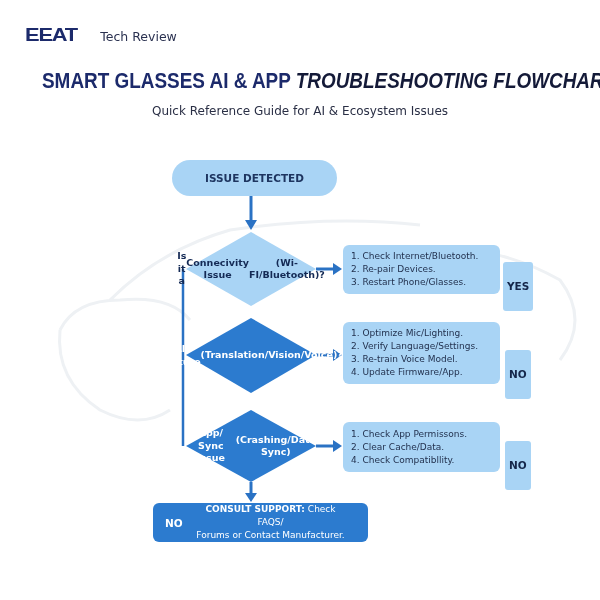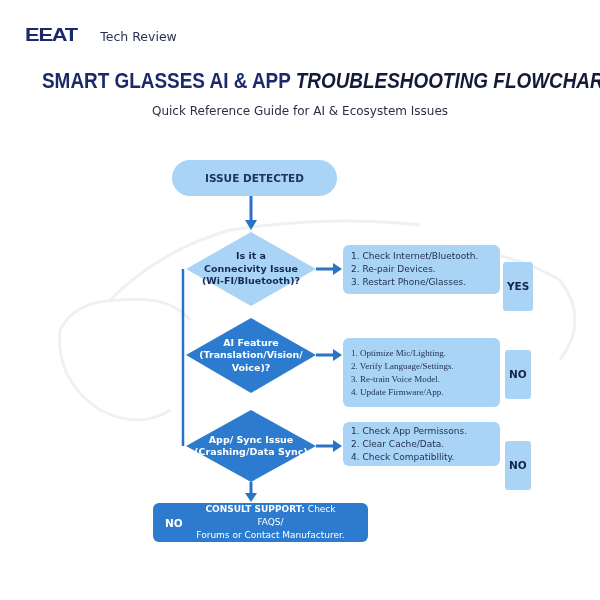--- a/index.html
+++ b/index.html
@@ -11,28 +11,28 @@
   }
   .abs { position: absolute; }
   .logo { left: 25px; top: 24px; display: flex; align-items: baseline; gap: 24px; }
   .logo-mark { font-family: "Liberation Sans", sans-serif; font-weight: 900; font-size: 19px; color: #1c2a6b; letter-spacing: -1px; transform: scaleX(1.15); transform-origin: left; display: inline-block; margin-right: 6px; }
   .logo-text { font-family: "DejaVu Sans", sans-serif; font-size: 12.5px; color: #2a3150; }
   .title { left: 0; width: 600px; top: 68px; text-align: center; font-family: "Liberation Sans", sans-serif; font-weight: 700; font-size: 22px; color: #1c2a6b; letter-spacing: 0px; transform: scaleX(0.86); transform-origin: center; white-space: nowrap; }
   .title em { font-style: italic; color: #141a38; }
   .subtitle { left: 0; width: 600px; top: 104px; text-align: center; font-family: "DejaVu Sans", sans-serif; font-size: 12px; color: #2a2f45; }
   svg.flow { position: absolute; left: 0; top: 0; }
   .pill-text { left: 172px; top: 160px; width: 165px; height: 36px; display: flex; align-items: center; justify-content: center; font-family: "DejaVu Sans", sans-serif; font-weight: 700; font-size: 10.5px; color: #1e3560; }
-  .dtext { display: flex; flex-direction: column; align-items: center; justify-content: center; text-align: center; font-family: "DejaVu Sans", sans-serif; font-size: 9.5px; line-height: 12.5px; }
+  .dtext { display: flex; flex-direction: row; align-items: center; justify-content: center; text-align: center; font-family: "DejaVu Sans", sans-serif; font-size: 9.5px; line-height: 12.5px; }
   .d1 { left: 186px; top: 232px; width: 130px; height: 74px; color: #142a55; font-weight: 600; }
   .d2 { left: 186px; top: 318px; width: 130px; height: 75px; color: #ffffff; font-weight: 600; }
   .d3 { left: 186px; top: 410px; width: 130px; height: 72px; color: #ffffff; font-weight: 600; }
   .box { background: #a9d4f5; border-radius: 6px; font-family: "DejaVu Sans", sans-serif; font-size: 9px; line-height: 13px; color: #23324f; padding: 4px 8px; box-sizing: border-box; display: flex; flex-direction: column; justify-content: center; }
   .b1 { left: 343px; top: 245px; width: 157px; height: 49px; }
-  .b2 { left: 343px; top: 338px; width: 157px; height: 69px; font-family: Liberation Serif, serif; }
-  .b3 { left: 343px; top: 422px; width: 157px; height: 44px; }
+  .b2 { left: 343px; top: 322px; width: 157px; height: 62px; }
+  .b3 { left: 343px; top: 422px; width: 157px; height: 50px; }
   .badge { background: #a9d4f5; border-radius: 3px; font-family: "DejaVu Sans", sans-serif; font-weight: 600; font-size: 10.5px; color: #14264a; padding: 18px 4px; line-height: 13px; }
   .yes { left: 503px; top: 262px; }
   .no1 { left: 505px; top: 350px; }
   .no2 { left: 505px; top: 441px; }
   .bottom { left: 153px; top: 503px; width: 215px; height: 39px; background: #2c7bcf; border-radius: 6px; box-sizing: border-box; display: flex; align-items: center; }
   .bottom-no { font-family: "DejaVu Sans", sans-serif; font-weight: 700; font-size: 10.5px; color: #ffffff; margin-left: 12px; width: 30px; }
   .bottom-text { font-family: "DejaVu Sans", sans-serif; font-size: 9px; line-height: 13px; color: #ffffff; text-align: center; flex: 1; padding-right: 22px; }
   .bottom-text b { font-weight: 700; }
 </style>
 </head>

